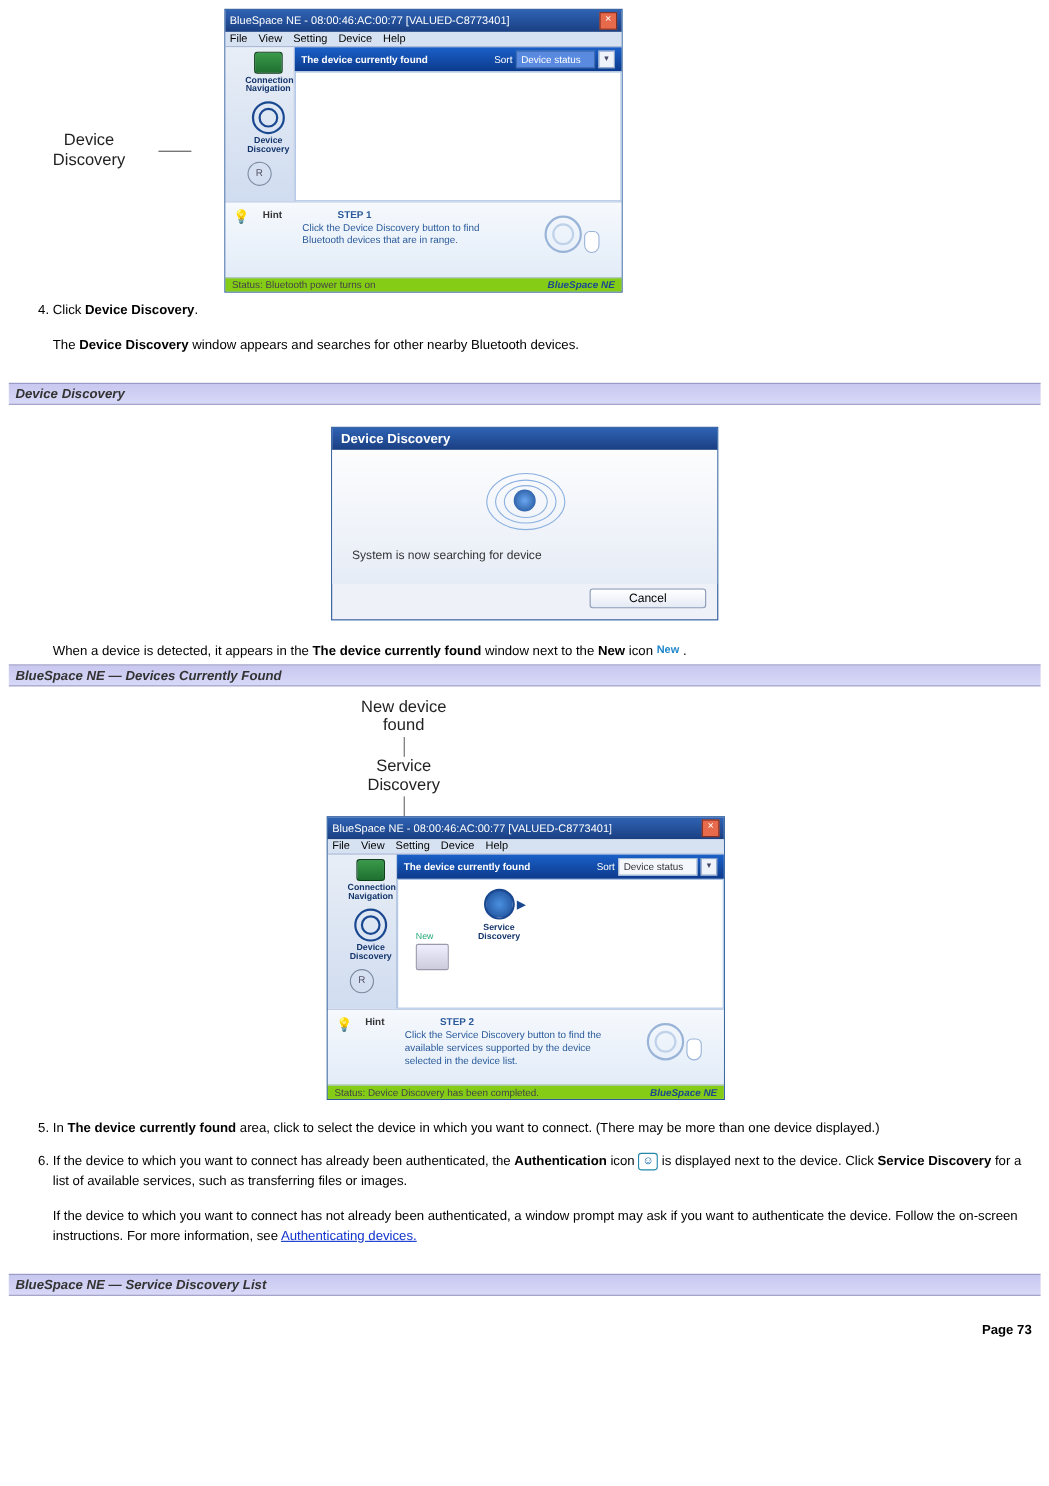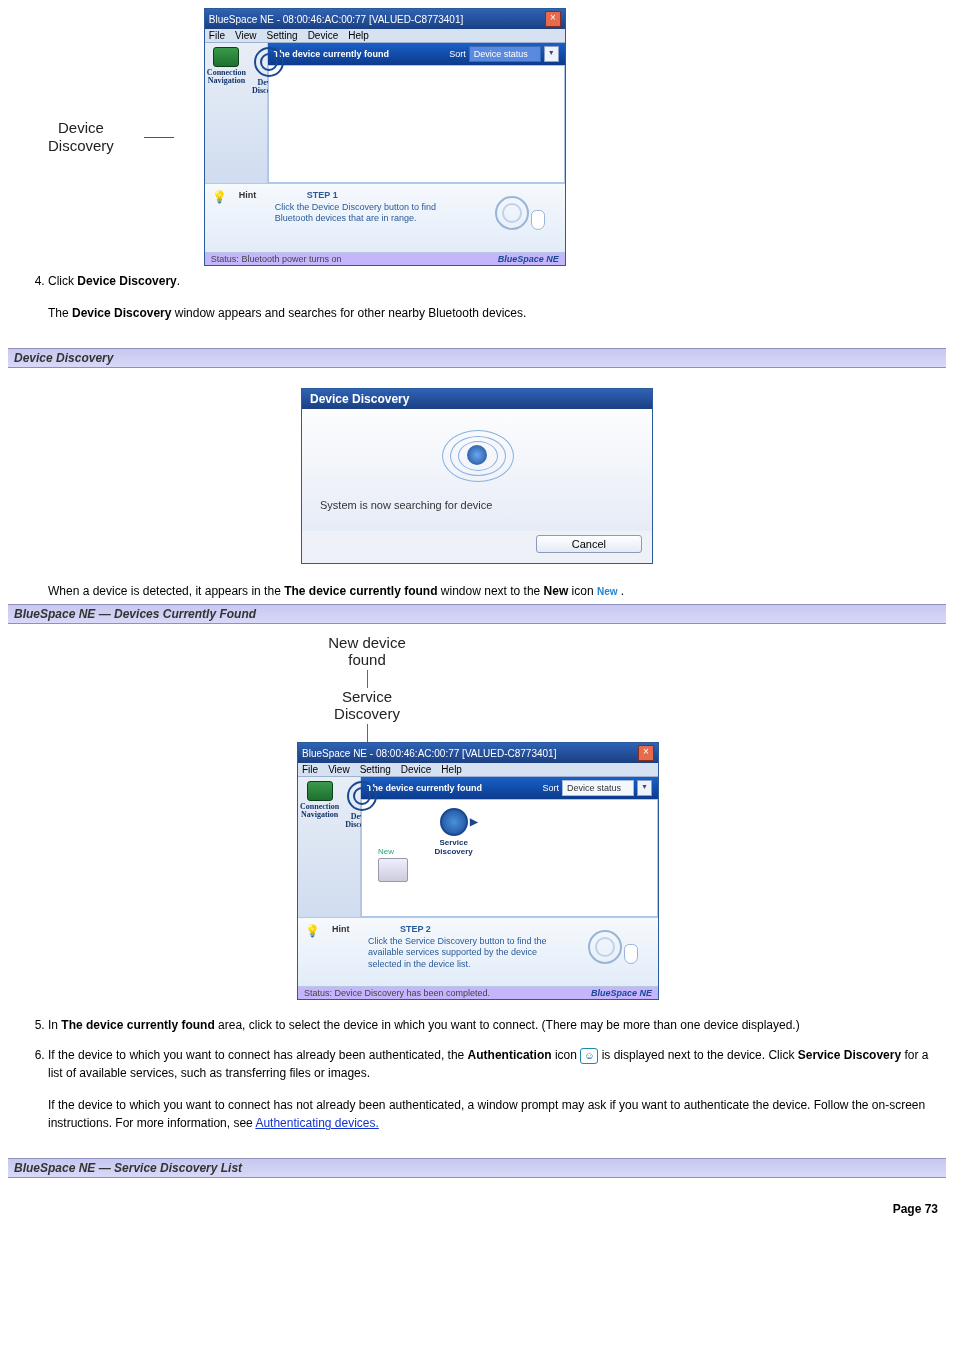--- a/index.html
+++ b/index.html
@@ -98,23 +98,23 @@
   .bs-body {
     display: flex;
     min-height: 120px;
   }
   .bs-side {
     width: 58px;
     background: linear-gradient(to bottom, #e8eef6, #d0dcf0);
     padding: 4px 2px;
     border-right: 1px solid #b8c8e0;
     display: flex;
-    align-items: flex-start;
+    flex-direction: column;
+    align-items: flex-end;
     gap: 6px;
-    font-family: Liberation Serif, serif;
   }
   .side-btn {
     width: 42px;
     text-align: center;
     font-size: 8px;
     color: #14356b;
     font-weight: bold;
     line-height: 1.05;
   }
   .side-icon-nav {
@@ -234,21 +234,21 @@
     content:""; position:absolute; inset:5px;
     border:2px solid #c0d2ea; border-radius:50%;
   }
   .hg-mouse {
     width:12px; height:18px; border:1px solid #9ab4d8;
     border-radius:6px 6px 8px 8px;
     position:absolute; left:52px; top:20px;
     background:#fff;
   }
   .bs-status {
-    background: #c4b5fd;
+    background: #84cc16;
     border-top: 1px solid #b8c8e0;
     font-size: 9px;
     color: #444;
     padding: 1px 6px;
     display: flex;
     justify-content: space-between;
   }
   .bs-status .brand { color: #1a4890; font-style: italic; font-weight: bold; }
 
   

